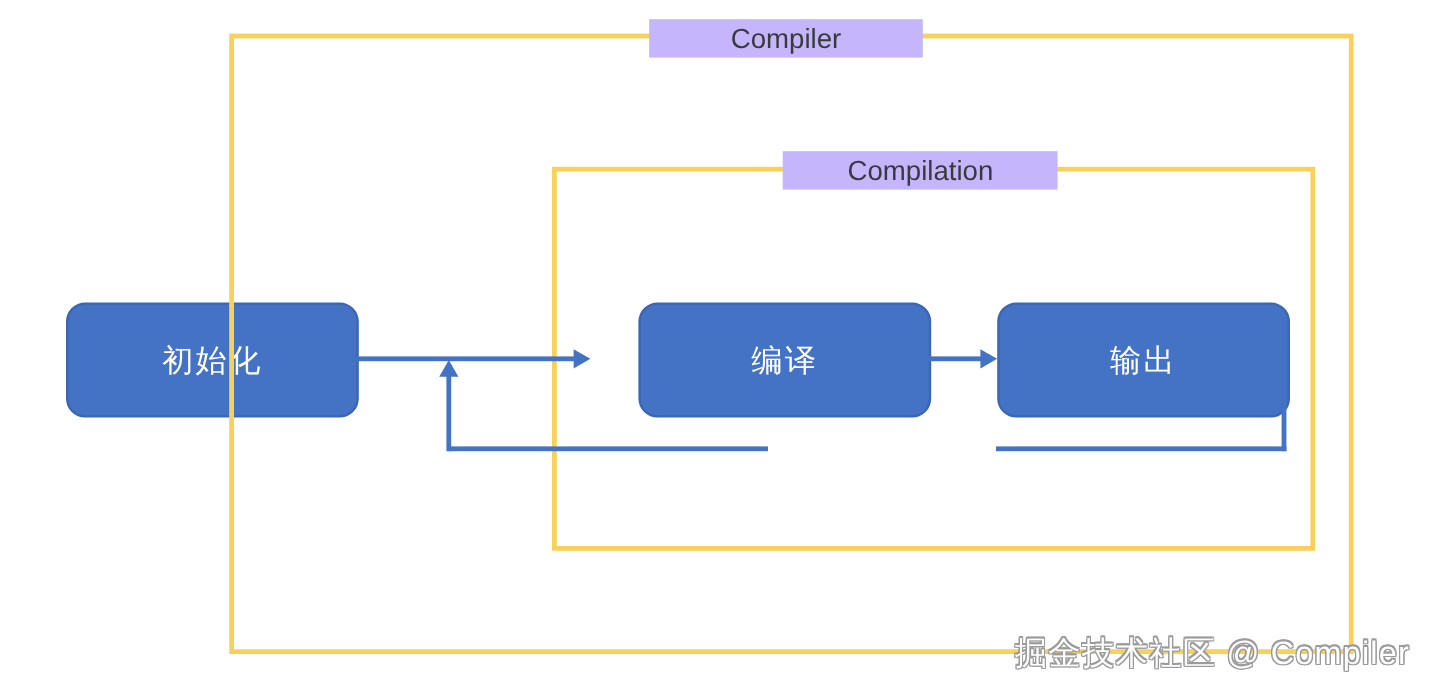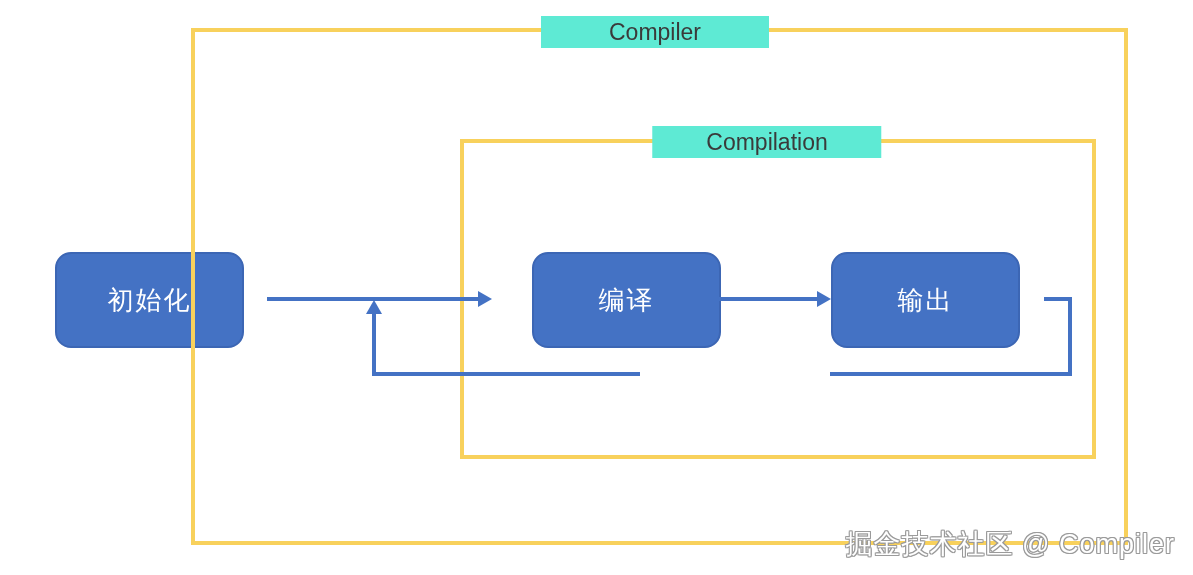--- a/index.html
+++ b/index.html
@@ -22,36 +22,36 @@
     background: transparent;
     z-index: 2;
   }
   .group-rect.outer { left: 191px; top: 28px; width: 937px; height: 517px; }
   .group-rect.inner { left: 460px; top: 139px; width: 636px; height: 320px; }
 
   
   .group-caption {
     position: absolute;
     transform: translateX(-50%);
-    background: #5eead4;
+    background: #c4b5fd;
     color: #3A3A3A;
     font-size: 23px;
     line-height: 32px;
     height: 32px;
     white-space: nowrap;
     z-index: 4;
   }
   .group-caption.compiler { left: 655px; top: 16px; padding: 0 68px; }
   .group-caption.compilation { left: 767px; top: 126px; padding: 0 54px; }
 
   
   .node {
     position: absolute;
     top: 252px;
-    width: 189px;
+    width: 244px;
     height: 96px;
     background: #4472C4;
     border: 2px solid #3C66B4;
     border-radius: 16px;
     color: #ffffff;
     font-size: 26px;
     letter-spacing: 2px;
     display: flex;
     align-items: center;
     justify-content: center;

